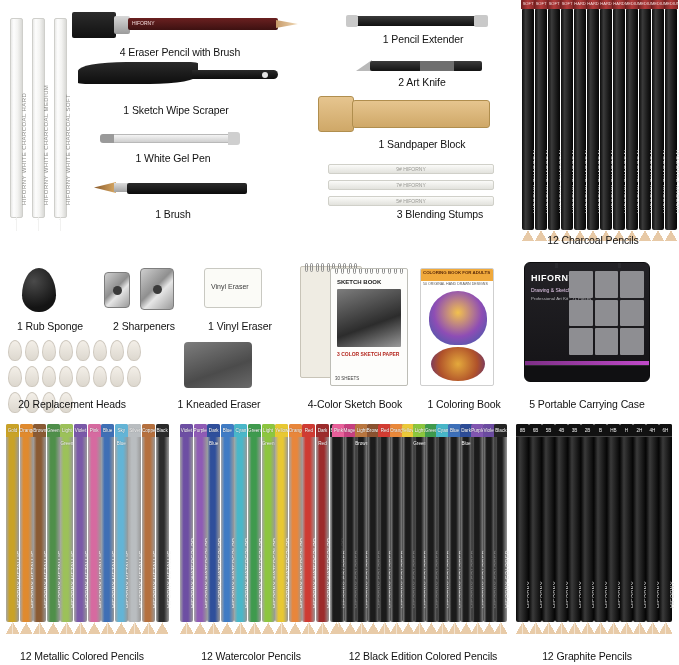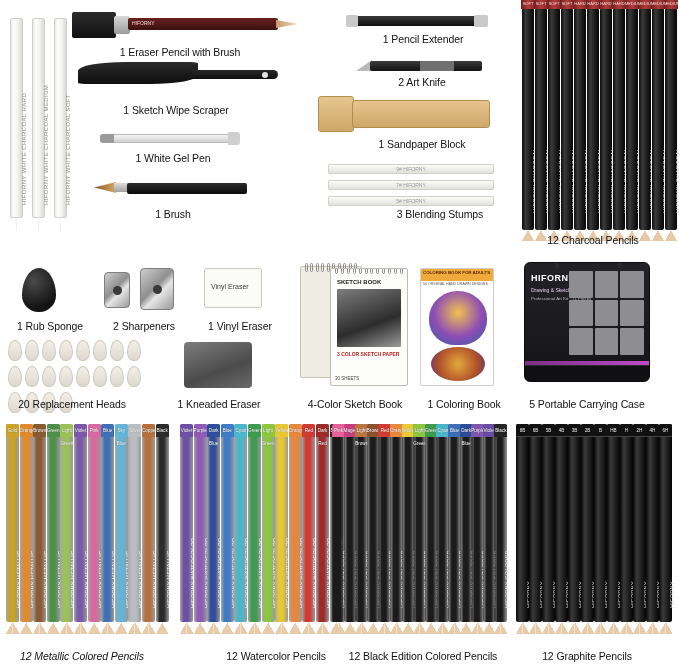--- a/index.html
+++ b/index.html
@@ -302,21 +302,21 @@
   </div>
 
   <div class="grp">
 
     <div style="position:absolute; left:72px; top:12px; width:44px; height:26px; background:linear-gradient(180deg,#2c2c2c,#111); border-radius:2px;"></div>
     <div style="position:absolute; left:114px; top:16px; width:16px; height:18px; background:linear-gradient(180deg,#d8d8d8,#9b9b9b); border-radius:2px;"></div>
     <div class="brushpen" style="left:128px; top:18px; width:150px;"></div>
     <div style="position:absolute; left:132px; top:20px; font-size:5px; color:#f1dcdc;">HIFORNY</div>
     <div style="position:absolute; left:276px; top:20px; width:22px; height:8px; background:linear-gradient(90deg,#c79b6a,#f0d9b6); clip-path:polygon(0 0,100% 50%,0 100%);"></div>
   </div>
-  <div class="cap" style="left:100px; top:46px; width:160px;">1 Eraser Pencil with Brush</div>
+  <div class="cap" style="left:100px; top:46px; width:160px;">4 Eraser Pencil with Brush</div>
 
   <div class="grp">
     <div class="scraper" style="left:78px; top:62px; width:120px; height:22px;"></div>
     <div style="position:absolute; left:192px; top:70px; width:86px; height:9px; background:linear-gradient(180deg,#2a2a2a,#0d0d0d); border-radius:0 6px 6px 0;"></div>
     <div style="position:absolute; left:262px; top:71.5px; width:6px; height:6px; border-radius:50%; background:#e3e3e3;"></div>
   </div>
   <div class="cap" style="left:96px; top:104px; width:160px;">1 Sketch Wipe Scraper</div>
 
   <div class="grp">
     <div class="gelpen" style="left:106px; top:134px; width:132px;"></div>
@@ -602,21 +602,21 @@
         <span class="lbl" style="left:10px; top:184px; color:#f6f6f6;">HIFORNY   METALLIC</span>
         <div class="tip"></div>
       </div>
       <div class="cp" style="left:155.6px; top:424px; height:198px;background: linear-gradient(90deg, rgba(0,0,0,.35) 0%, #2b2b2b 28%, #2b2b2b 62%, rgba(0,0,0,.4) 100%);">
         <div class="band" style="background:#2b2b2b;"></div>
         <div class="bandtxt">Black</div>
         <span class="lbl" style="left:10px; top:184px; color:#f6f6f6;">HIFORNY   METALLIC</span>
         <div class="tip"></div>
       </div>
     </div>
-  <div class="cap" style="left:2px; top:650px; width:160px;font-style:italic;">12 Metallic Colored Pencils</div>
+  <div class="cap" style="left:2px; top:650px; width:160px;">12 Metallic Colored Pencils</div>
 
   <div class="grp" id="watercolor-row">
       <div class="cp" style="left:180px; top:424px; height:198px;background: linear-gradient(90deg, rgba(0,0,0,.35) 0%, #6d4fa3 28%, #6d4fa3 62%, rgba(0,0,0,.4) 100%);">
         <div class="band" style="background:#6d4fa3;"></div>
         <div class="bandtxt">Violet</div>
         <span class="lbl" style="left:10px; top:184px; color:#f6f6f6;">HIFORNY   WATERCOLOR</span>
         <div class="tip"></div>
       </div>
       <div class="cp" style="left:193.6px; top:424px; height:198px;background: linear-gradient(90deg, rgba(0,0,0,.35) 0%, #8f5bb5 28%, #8f5bb5 62%, rgba(0,0,0,.4) 100%);">
         <div class="band" style="background:#8f5bb5;"></div>
@@ -678,21 +678,21 @@
         <span class="lbl" style="left:10px; top:184px; color:#f6f6f6;">HIFORNY   WATERCOLOR</span>
         <div class="tip"></div>
       </div>
       <div class="cp" style="left:329.6px; top:424px; height:198px;background: linear-gradient(90deg, rgba(0,0,0,.35) 0%, #262626 28%, #262626 62%, rgba(0,0,0,.4) 100%);">
         <div class="band" style="background:#262626;"></div>
         <div class="bandtxt">Black</div>
         <span class="lbl" style="left:10px; top:184px; color:#f6f6f6;">HIFORNY   WATERCOLOR</span>
         <div class="tip"></div>
       </div>
     </div>
-  <div class="cap" style="left:176px; top:650px; width:150px;text-align:right;">12 Watercolor Pencils</div>
+  <div class="cap" style="left:176px; top:650px; width:150px;">12 Watercolor Pencils</div>
 
   <div class="grp" id="blackedition-row">
       <div class="cp" style="left:332px; top:424px; height:198px;background: linear-gradient(90deg, rgba(0,0,0,.35) 0%, #1b1b1b 28%, #1b1b1b 62%, rgba(0,0,0,.4) 100%);">
         <div class="band" style="background:#e8609a;"></div>
         <div class="bandtxt">Pink</div>
         <span class="lbl" style="left:10px; top:184px; color:#e8e8e8;">HIFORNY   COLORED</span>
         <div class="tip"></div>
       </div>
       <div class="cp" style="left:343.6px; top:424px; height:198px;background: linear-gradient(90deg, rgba(0,0,0,.35) 0%, #1b1b1b 28%, #1b1b1b 62%, rgba(0,0,0,.4) 100%);">
         <div class="band" style="background:#c6407f;"></div>

